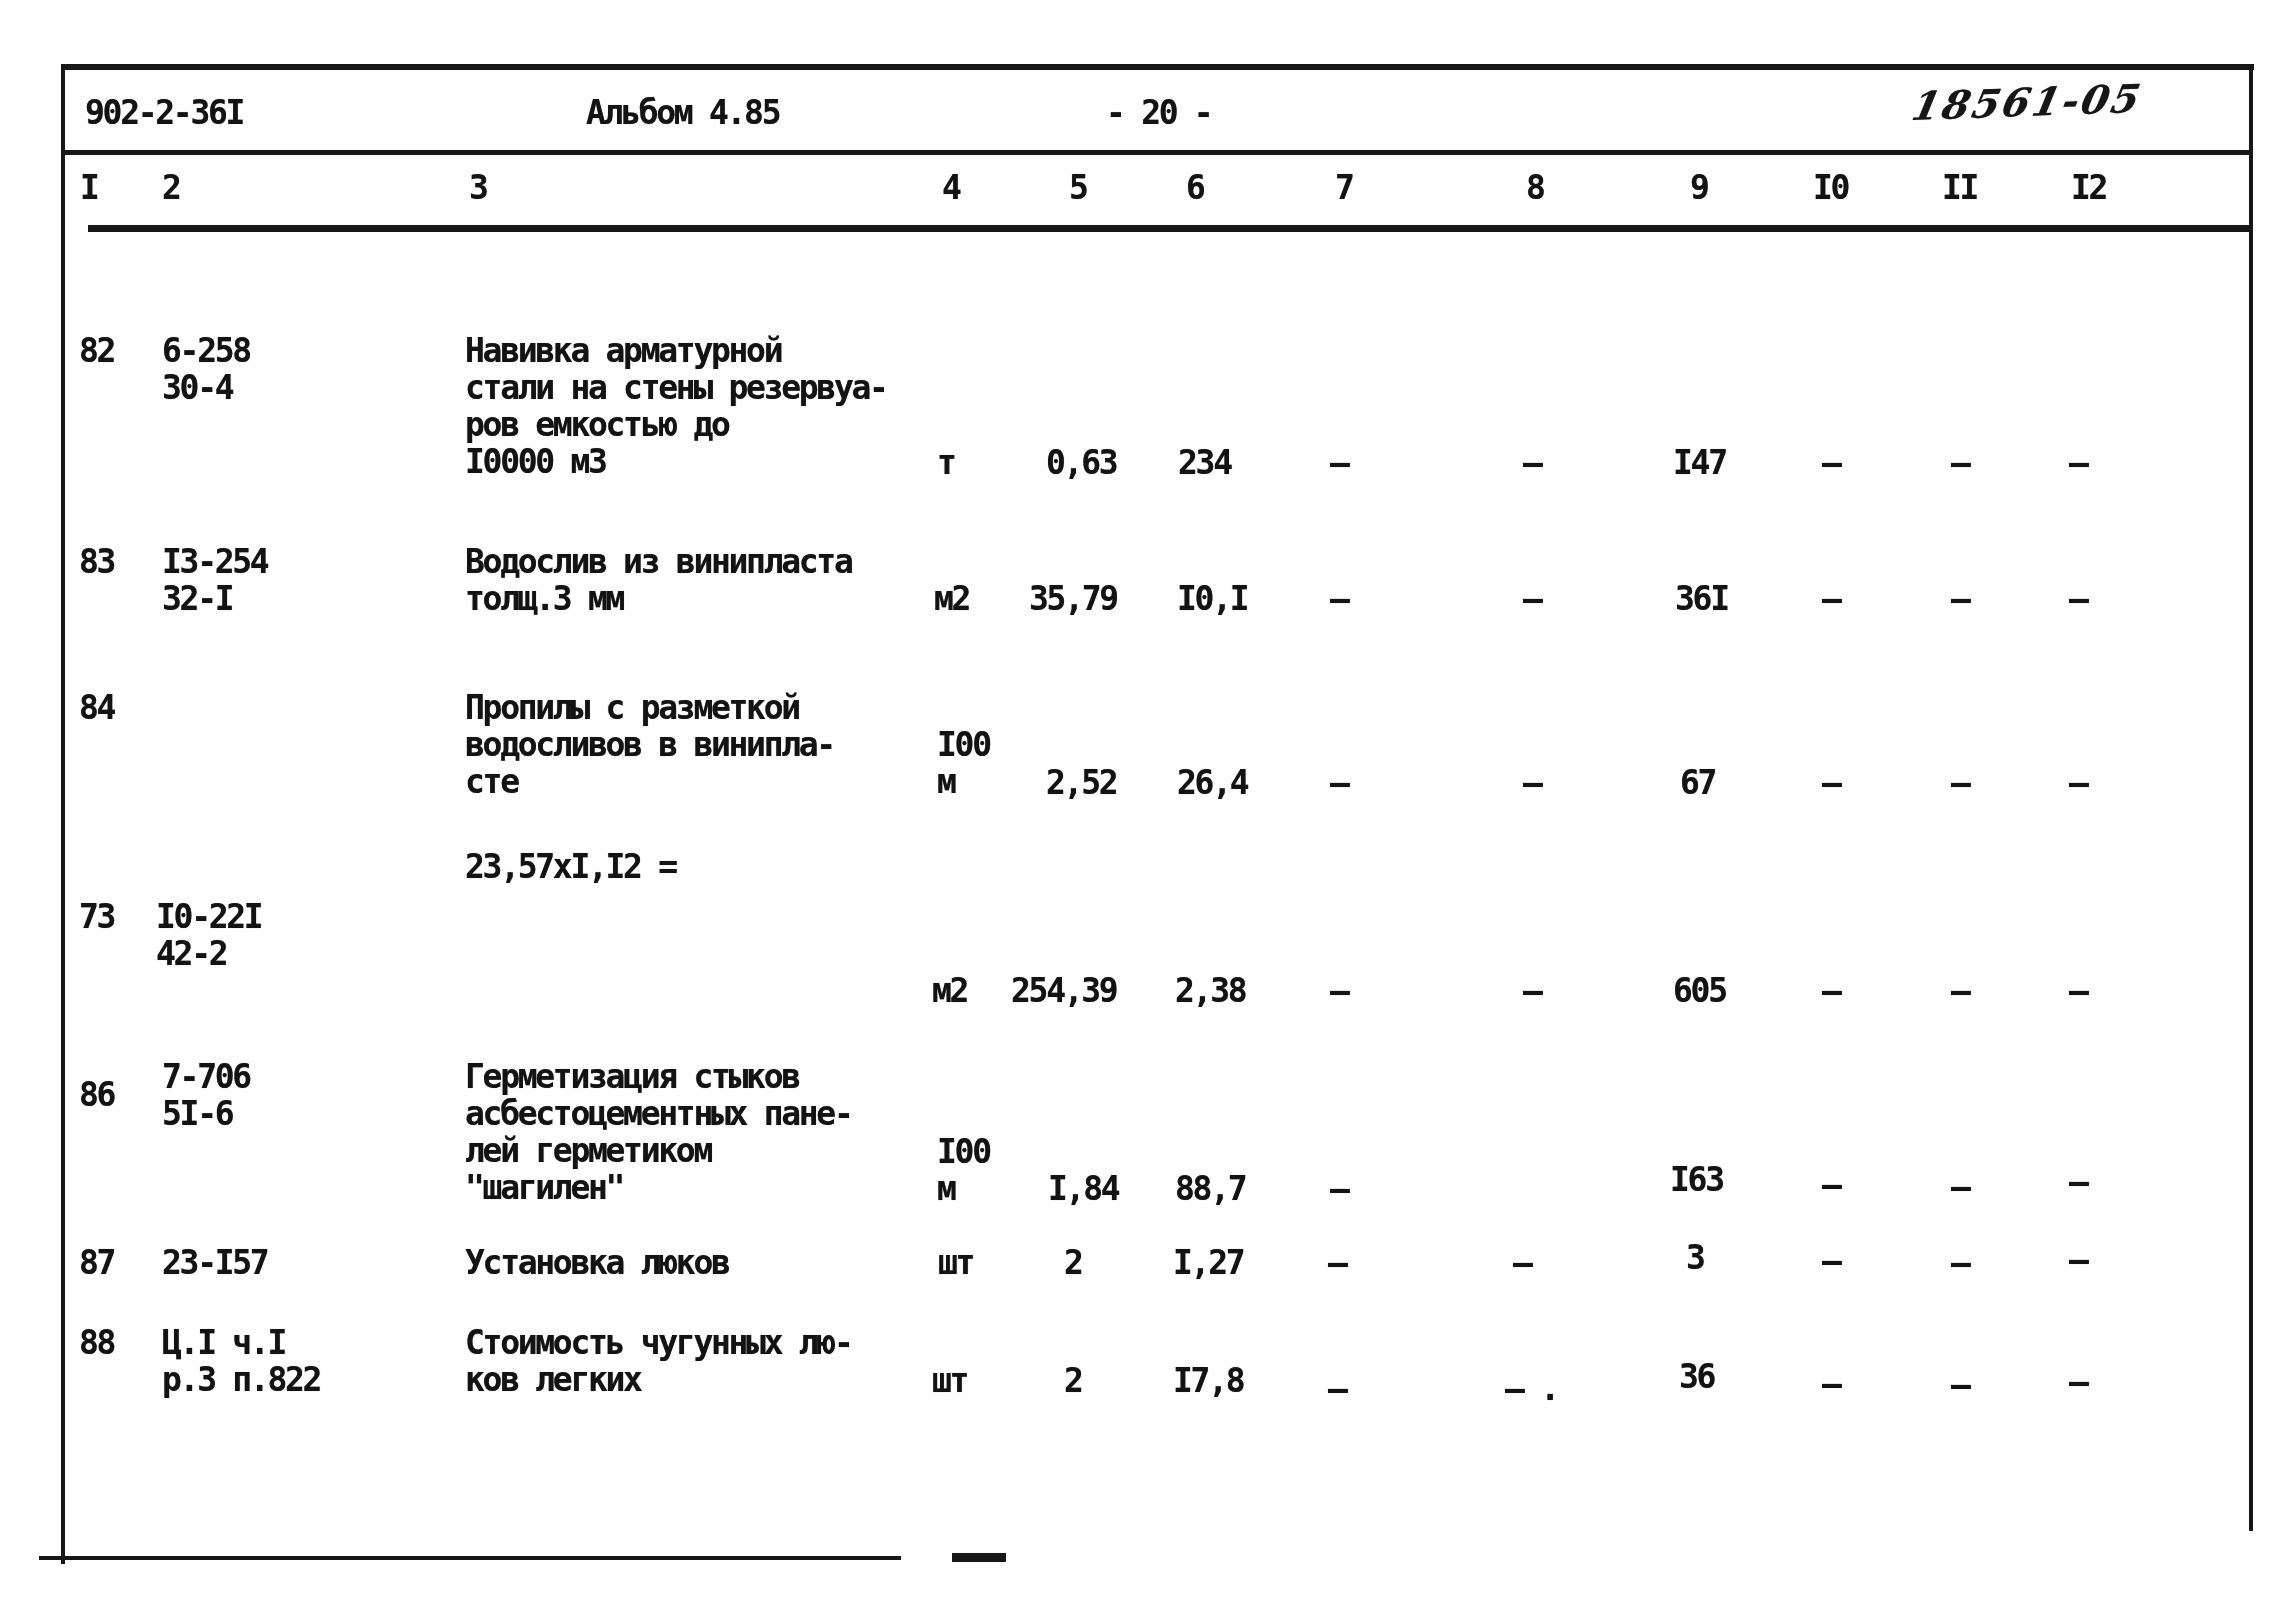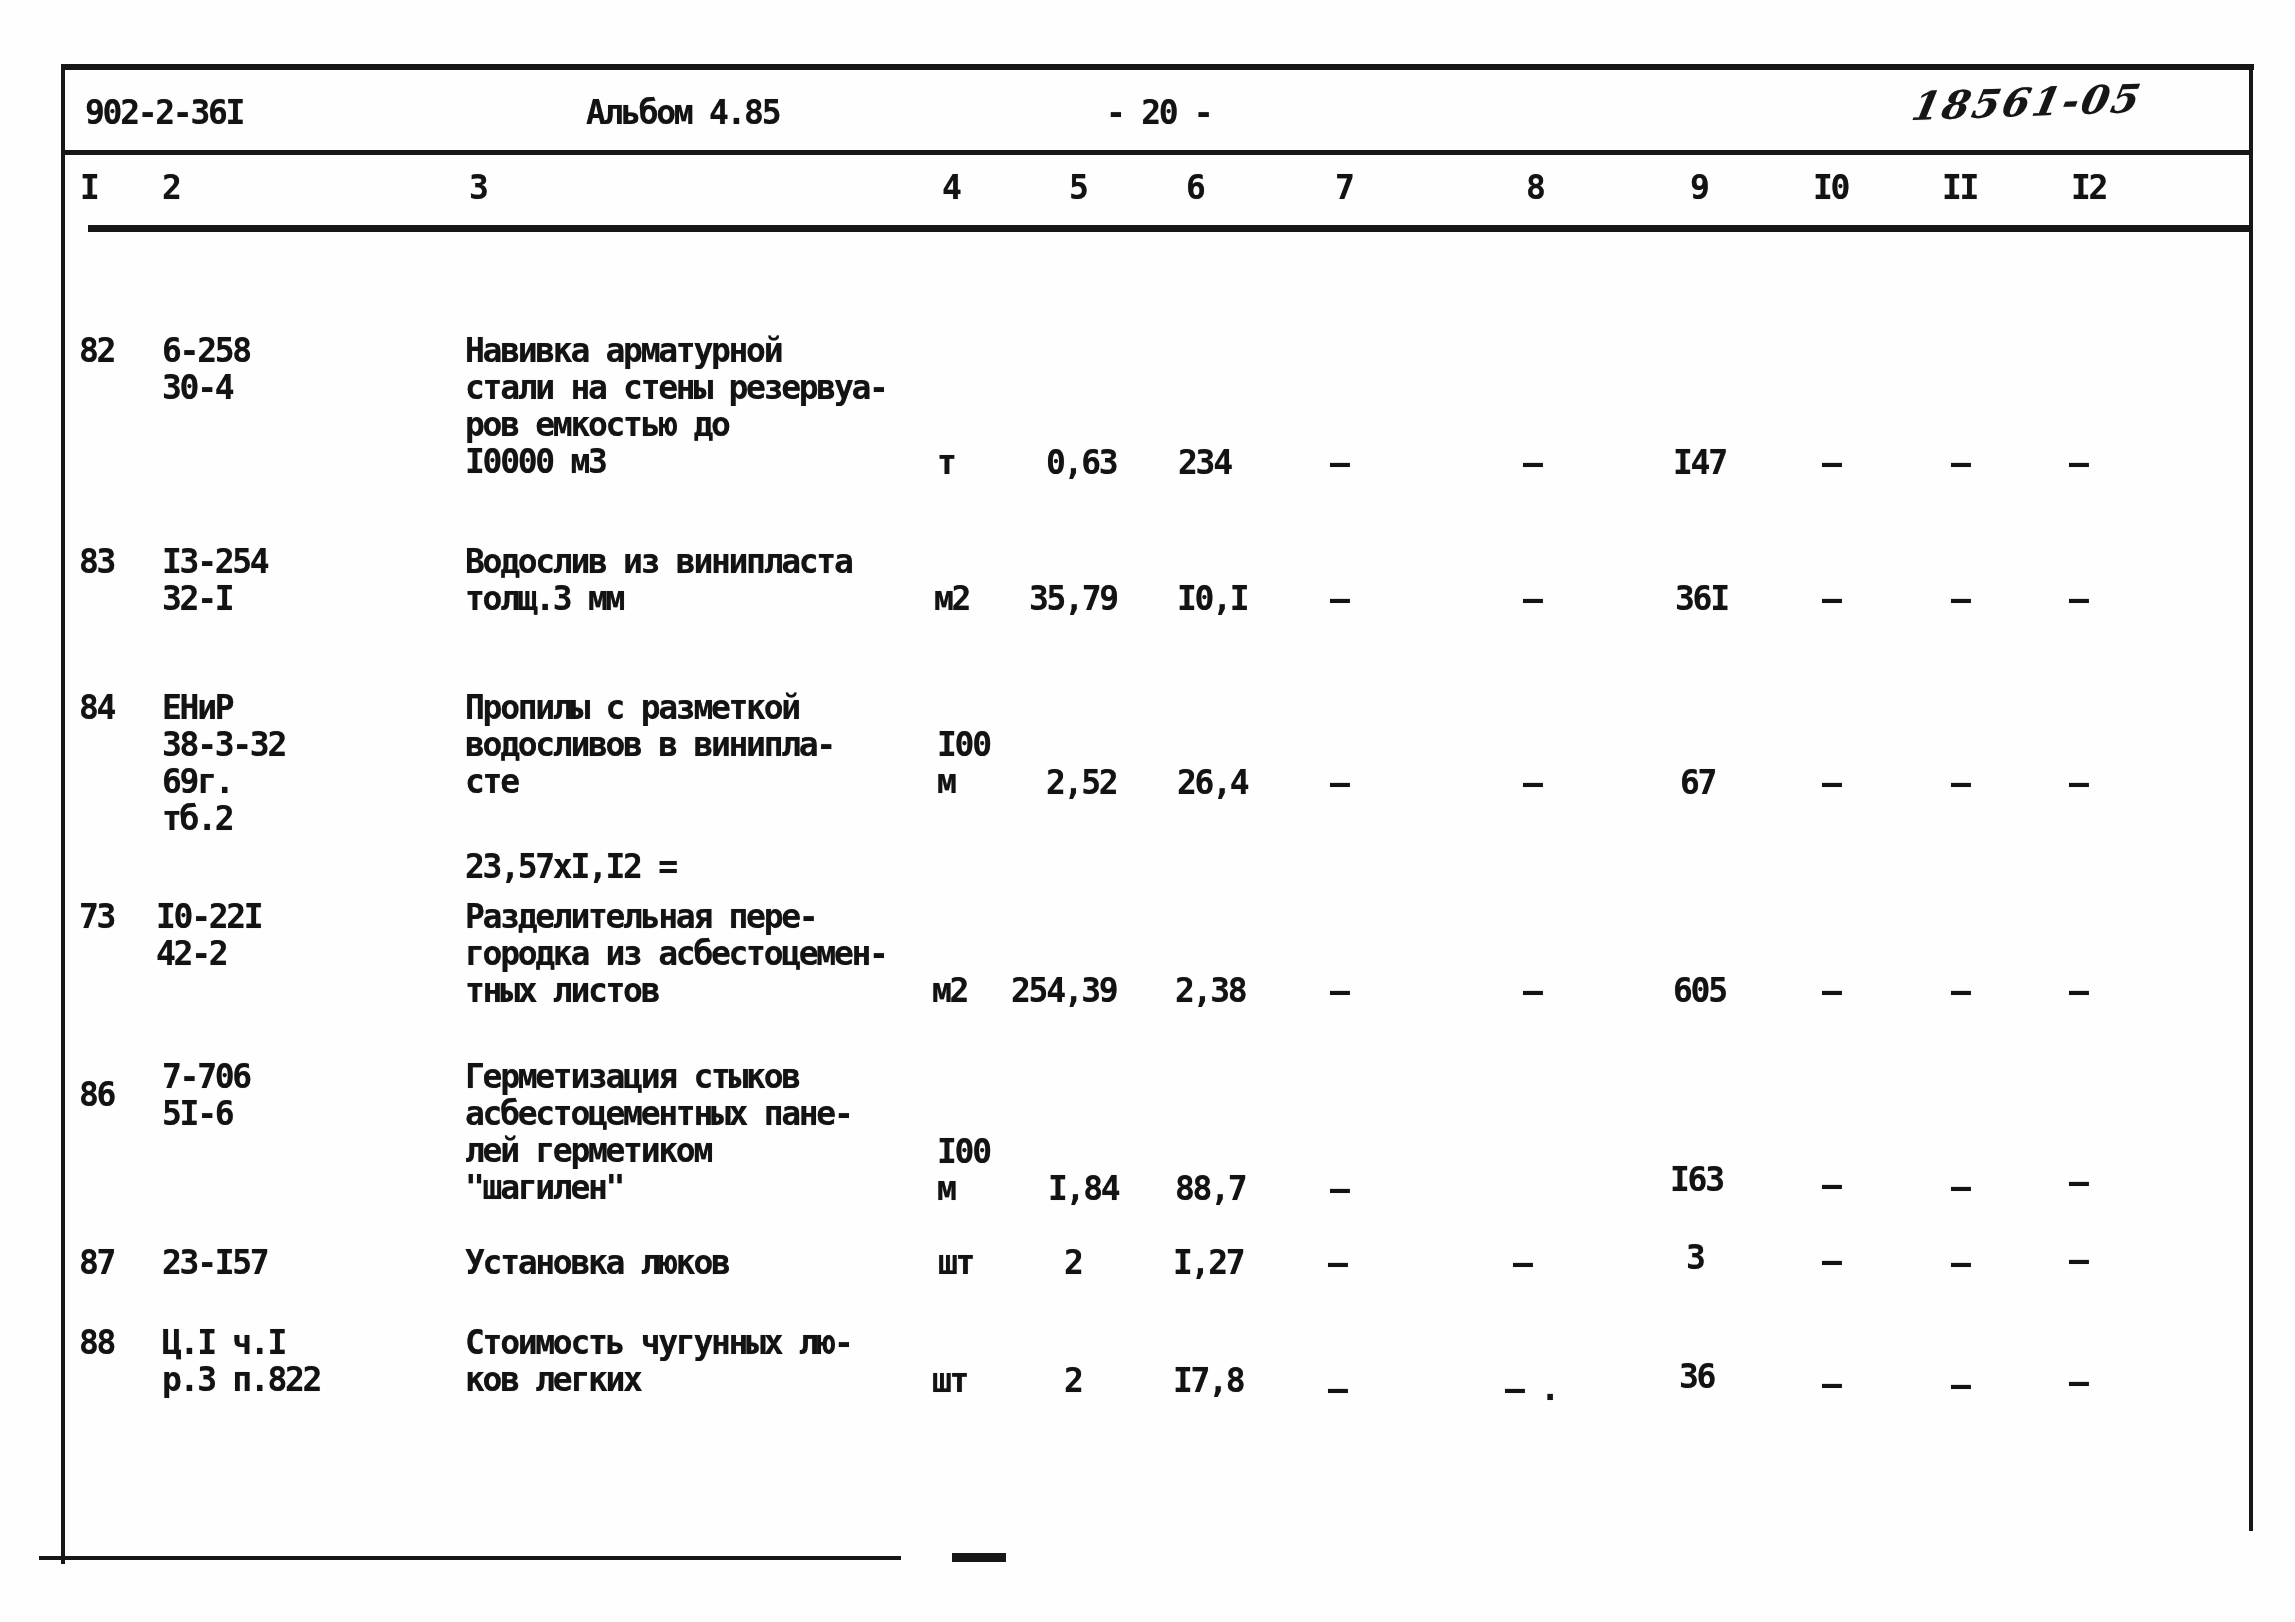--- a/index.html
+++ b/index.html
@@ -100,45 +100,38 @@
   <div class="t" style="left:1029px;top:580px">35,79</div>
   <div class="t" style="left:1177px;top:580px">I0,I</div>
   <div class="t" style="left:1330px;top:580px">–</div>
   <div class="t" style="left:1523px;top:580px">–</div>
   <div class="t" style="left:1675px;top:580px">36I</div>
   <div class="t" style="left:1822px;top:580px">–</div>
   <div class="t" style="left:1951px;top:580px">–</div>
   <div class="t" style="left:2069px;top:580px">–</div>
 
   <div class="t" style="left:79px;top:689px">84</div>
-  <div class="t" style="left:162px;top:689px">ЕНиР
-38-3-32
-69г.
-тб.2</div>
   <div class="t" style="left:465px;top:689px">Пропилы с разметкой
 водосливов в винипла-
 сте</div>
   <div class="t" style="left:937px;top:726px">I00
 м</div>
   <div class="t" style="left:1046px;top:764px">2,52</div>
   <div class="t" style="left:1177px;top:764px">26,4</div>
   <div class="t" style="left:1330px;top:764px">–</div>
   <div class="t" style="left:1523px;top:764px">–</div>
   <div class="t" style="left:1680px;top:764px">67</div>
   <div class="t" style="left:1822px;top:764px">–</div>
   <div class="t" style="left:1951px;top:764px">–</div>
   <div class="t" style="left:2069px;top:764px">–</div>
   <div class="t" style="left:465px;top:848px">23,57xI,I2 =</div>
 
   <div class="t" style="left:79px;top:898px">73</div>
   <div class="t" style="left:156px;top:898px">I0-22I
 42-2</div>
-  <div class="t" style="left:465px;top:898px">Разделительная пере-
-городка из асбестоцемен-
-тных листов</div>
   <div class="t" style="left:932px;top:972px">м2</div>
   <div class="t" style="left:1011px;top:972px">254,39</div>
   <div class="t" style="left:1175px;top:972px">2,38</div>
   <div class="t" style="left:1330px;top:972px">–</div>
   <div class="t" style="left:1523px;top:972px">–</div>
   <div class="t" style="left:1673px;top:972px">605</div>
   <div class="t" style="left:1822px;top:972px">–</div>
   <div class="t" style="left:1951px;top:972px">–</div>
   <div class="t" style="left:2069px;top:972px">–</div>
 

